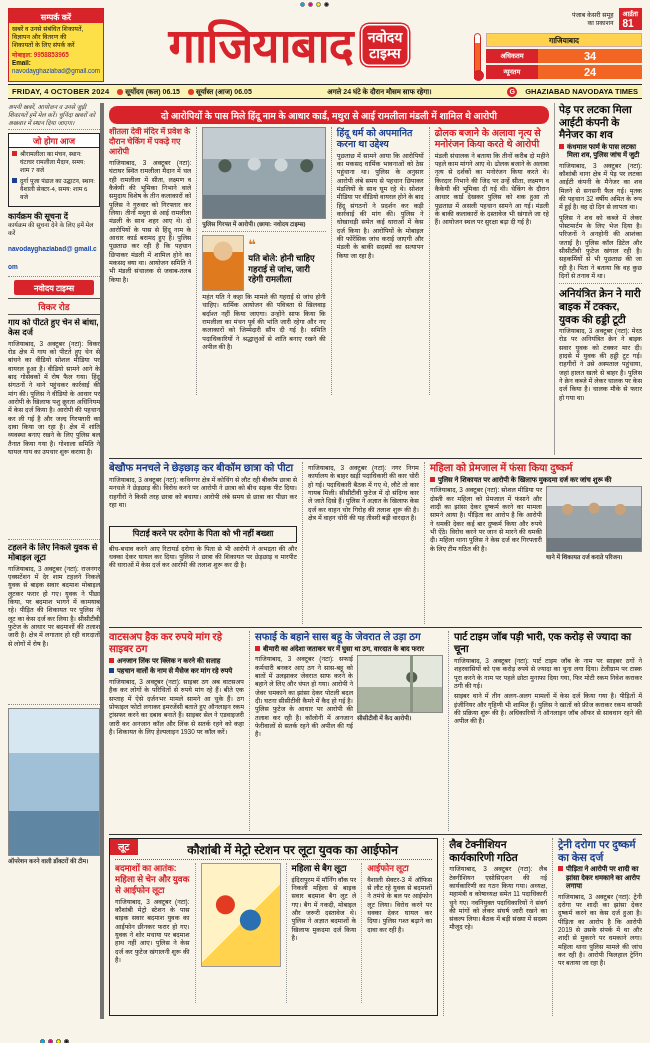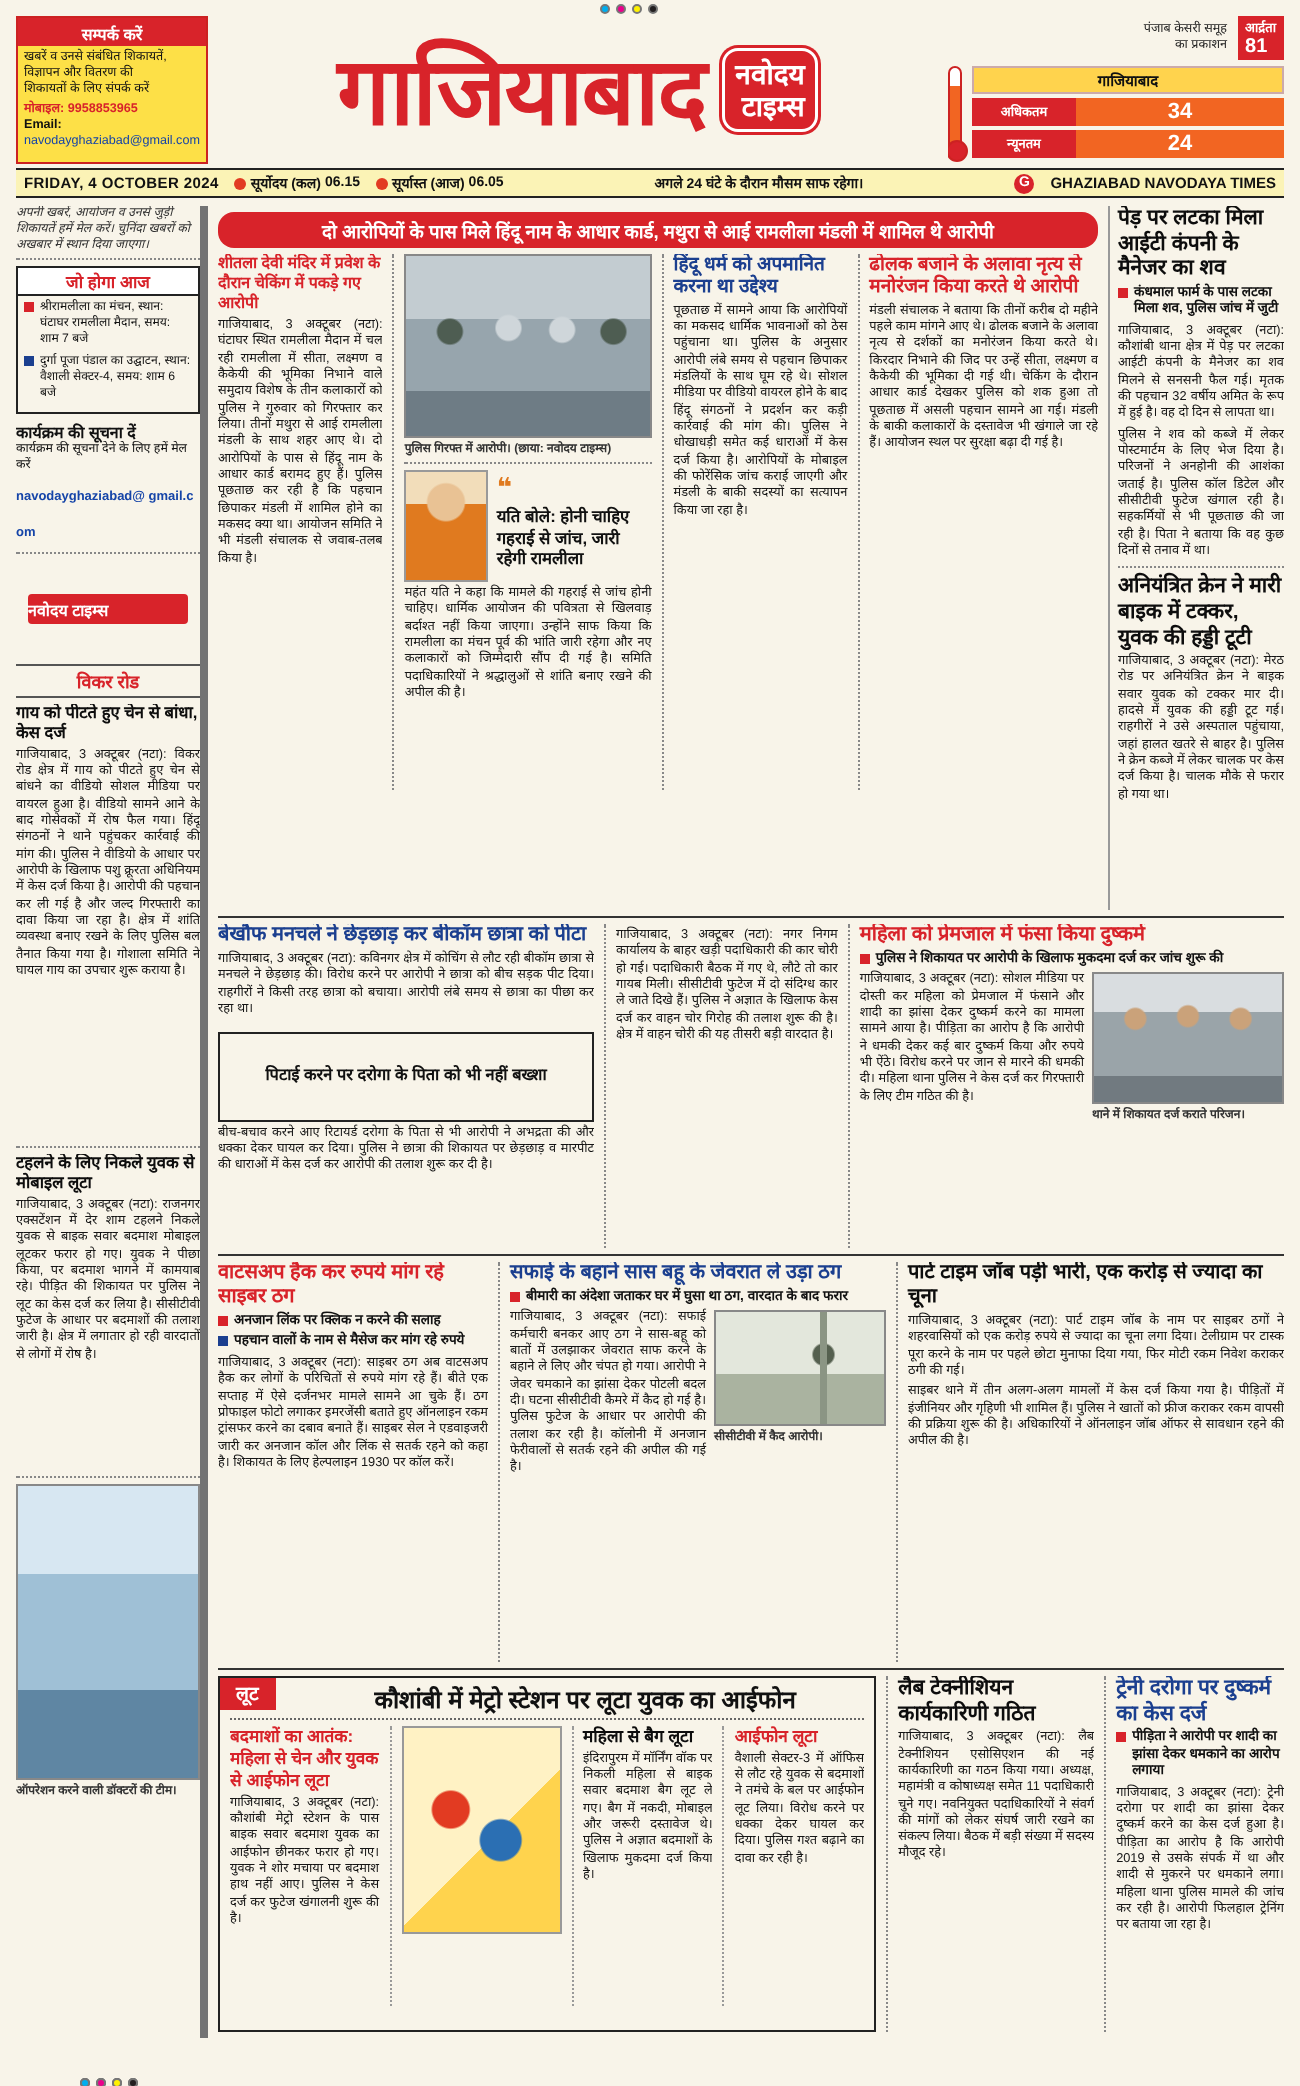--- a/index.html
+++ b/index.html
@@ -14,21 +14,21 @@
   
   .masthead{display:flex;gap:8px;padding:8px 8px 2px;height:84px}
   .contact-box{flex:0 0 96px;border:1px solid #c22;background:#fde047;font-size:6.3px;overflow:hidden}
   .cb-title{background:#d8232a;color:#fff;font-weight:bold;text-align:center;font-size:8px;padding:1.5px 0}
   .cb-body{padding:2px 3px;line-height:1.3}
   .cb-mobile{color:#d8232a;font-weight:bold;margin-top:1px}
   .cb-email-label{font-weight:bold}
   .cb-email{color:#1544a8;word-break:break-all}
   .title-wrap{flex:1;display:flex;align-items:center;justify-content:center;gap:8px}
   .city-title{font-size:47px;font-weight:800;color:#d8232a;letter-spacing:-1px;line-height:1}
-  .brand-chip{background:#d8232a;border-radius:8px;padding:5px 7px;text-align:right;color:#fff;
+  .brand-chip{background:#d8232a;border-radius:8px;padding:5px 7px;text-align:center;color:#fff;
     font-weight:800;font-size:14px;line-height:1.15;box-shadow:inset 0 0 0 1.5px #fff,0 0 0 1.5px #d8232a}
   .weather{flex:0 0 168px;font-size:6.5px;overflow:hidden}
   .w-top{display:flex;justify-content:flex-end;align-items:center;gap:5px}
   .w-tag{text-align:right;line-height:1.25;font-size:6.3px;color:#222}
   .w-hum{background:#d8232a;color:#fff;text-align:left;padding:1px 4px;font-weight:bold}
   .w-hum b{display:block;font-size:10px}
   .w-main{display:flex;gap:5px;margin-top:3px;align-items:stretch}
   .thermo{width:7px;background:linear-gradient(180deg,#fff 0 20%,#f26522 20%);border:1px solid #c22;border-radius:4px;position:relative}
   .thermo:after{content:"";position:absolute;left:-2px;bottom:-3px;width:9px;height:9px;border-radius:50%;background:#d8232a;border:1px solid #c22}
   .w-rows{flex:1}
@@ -61,22 +61,22 @@
   
   .lr-note{font-size:6.2px;font-style:italic;line-height:1.3;color:#333;padding-bottom:2px;border-bottom:1px dotted #888}
   .today-box{border:1.2px solid #222;margin-top:3px;overflow:hidden}
   .tb-title{font-weight:800;font-size:8.5px;color:#d8232a;text-align:center;border-bottom:1px solid #222;padding:1px 0;background:#fff}
   .tb-items{padding:2px 3px}
   .tb-item{display:flex;gap:3px;font-size:6.1px;line-height:1.3;margin-bottom:3px}
   .program{margin-top:3px;border-bottom:1px dotted #888;padding-bottom:3px}
   .pr-title{font-weight:800;font-size:8px}
   .pr-text{font-size:6.2px;line-height:1.3}
   .pr-email{font-size:6.5px;color:#1544a8;font-weight:bold;word-break:break-all}
-  .lr-chip{background:#d8232a;color:#fff;font-weight:800;font-size:8px;
-    padding:2px 0;margin:20px 6px;border-radius:2px}
+  .lr-chip{background:#d8232a;color:#fff;text-align:center;font-weight:800;font-size:8px;
+    padding:2px 0;margin:3px 6px;border-radius:2px}
   .lr-road{color:#d8232a;font-weight:800;font-size:9px;text-align:center;border-top:1px solid #555;
     border-bottom:1px solid #555;padding:1px 0}
   .lr-art{margin-top:3px;overflow:hidden}
   .lr-art h4{font-size:8.3px;line-height:1.2;font-weight:800}
   .lr1{height:218px}.lr2{height:158px}.lr3{height:76px}
   .lr-photo{height:148px;margin-top:3px;border:1px solid #999;
     background:linear-gradient(180deg,#d7e7f2 0 30%,#9fc0d6 30% 70%,#5f86a3 70%)}
   
   .rowA{display:flex;gap:5px;height:352px}
   .lead-zone{flex:1;overflow:hidden}
@@ -107,21 +107,21 @@
   .right-rail h3{font-size:10.5px;line-height:1.2;font-weight:800}
   
   .band{display:flex;gap:5px;border-top:1.5px solid #333;margin-top:3px;padding-top:3px;overflow:hidden}
   .band>*+*{border-left:1px dotted #888;padding-left:5px}
   .band article{overflow:hidden}
   .band h3{font-size:10px;line-height:1.2;font-weight:800}
   .rowB{height:166px}.rowC{height:204px}.rowD{height:182px}
   .b2a1{flex:1.95}.b2a2{flex:1.15}.b2a3{flex:2.2}
   .b3a1{flex:1.4}.b3a2{flex:1.95}.b3a3{flex:1.95}
   .boxed-head{border:1.2px solid #222;font-size:8.2px;font-weight:800;text-align:center;
-    padding:16px 3px;margin-top:7px;line-height:1.25}
+    padding:2px 3px;margin-top:17px;line-height:1.25}
   .split{display:flex;gap:4px;margin-top:2px}
   .split .bt{margin-top:0}
   .ph-group{flex:0 0 46%;height:66px;background:
       radial-gradient(circle at 22% 35%,#caa27a 5px,transparent 6px),
       radial-gradient(circle at 50% 33%,#caa27a 5px,transparent 6px),
       radial-gradient(circle at 78% 35%,#caa27a 5px,transparent 6px),
       linear-gradient(180deg,#d9dde0 0 30%,#9aa4a9 30% 80%,#717a80 80%)}
   .ph-cctv{flex:0 0 44%;height:58px;background:
       linear-gradient(90deg,transparent 0 62%,#8b9584 62% 66%,transparent 66%),
       radial-gradient(circle at 64% 38%,#55604f 5px,transparent 6px),

